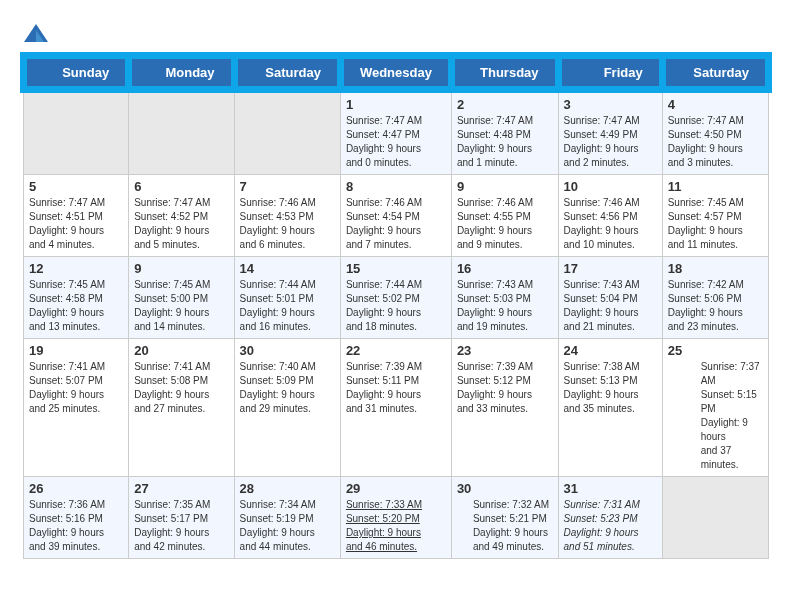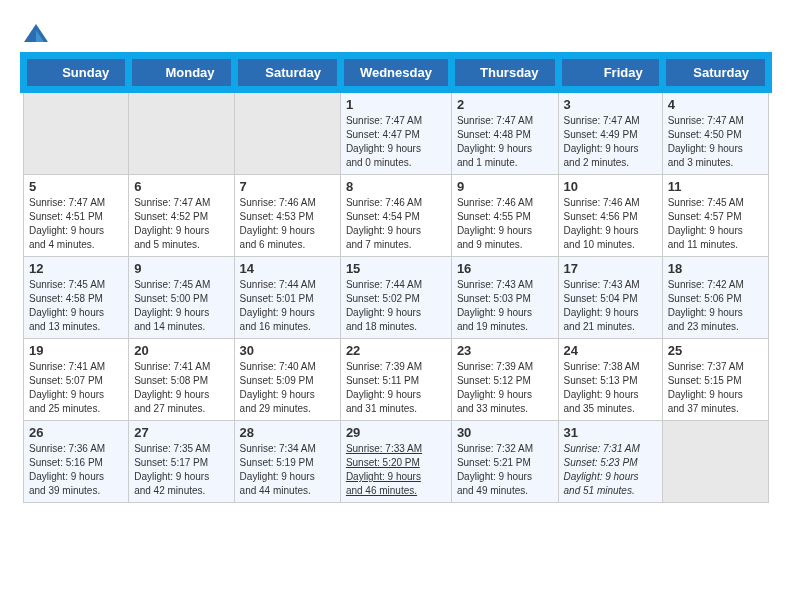--- a/index.html
+++ b/index.html
@@ -273,21 +273,21 @@
         </td>
         <td>
           <div class="day-num">24</div>
           <div class="day-info" style="white-space: pre-line;">Sunrise: 7:38 AM
 Sunset: 5:13 PM
 Daylight: 9 hours
 and 35 minutes.</div>
         </td>
         <td>
           <div class="day-num">25</div>
-          <div class="day-info" style="white-space: pre-line;">Sunrise: 7:37 AM
+          <div class="day-info" style="white-space: pre-line; margin-left: 33px;">Sunrise: 7:37 AM
 Sunset: 5:15 PM
 Daylight: 9 hours
 and 37 minutes.</div>
         </td>
       </tr>
       <tr>
         <td>
           <div class="day-num">26</div>
           <div class="day-info" style="white-space: pre-line;">Sunrise: 7:36 AM
 Sunset: 5:16 PM
@@ -310,21 +310,21 @@
         </td>
         <td>
           <div class="day-num">29</div>
           <div class="day-info" style="white-space: pre-line; text-decoration: underline;">Sunrise: 7:33 AM
 Sunset: 5:20 PM
 Daylight: 9 hours
 and 46 minutes.</div>
         </td>
         <td>
           <div class="day-num">30</div>
-          <div class="day-info" style="white-space: pre-line;">Sunrise: 7:32 AM
+          <div class="day-info" style="white-space: pre-line; margin-left: 16px;">Sunrise: 7:32 AM
 Sunset: 5:21 PM
 Daylight: 9 hours
 and 49 minutes.</div>
         </td>
         <td>
           <div class="day-num">31</div>
           <div class="day-info" style="white-space: pre-line; font-style: italic;">Sunrise: 7:31 AM
 Sunset: 5:23 PM
 Daylight: 9 hours
 and 51 minutes.</div>

